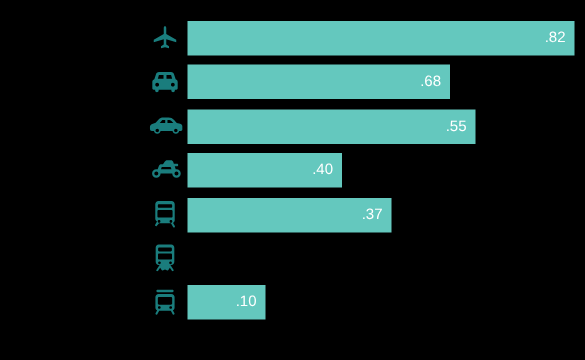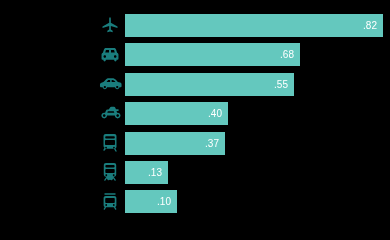--- a/index.html
+++ b/index.html
@@ -119,21 +119,21 @@
       </div>
     </div>
 
     <div class="row">
       <div class="row-label"></div>
       <div class="row-icon">
         <svg width="23" height="15" viewBox="0 0 26 16" aria-hidden="true">
           <path d="M7.8 2.3C8.6 1.4 9.6 1 11.2 1h3.9c1.7 0 3 .6 4.2 1.9l2 2.2 2.6.7c1.1.3 1.6 1 1.6 2.1v2.2c0 .7-.4 1.1-1.1 1.1h-1.3c-.2 1.2-1.2 2.1-2.5 2.1s-2.3-.9-2.5-2.1H9.1c-.2 1.2-1.2 2.1-2.5 2.1s-2.3-.9-2.5-2.1H2.6c-.9 0-1.5-.6-1.5-1.5V8.2c0-1.1.6-1.9 1.7-2.3l2.6-.9 2.4-2.7zM10.4 2.9l-1.9 2.3h4.1V2.9h-2.2zm3.9 0v2.3h4.4l-1.4-1.5c-.7-.6-1.3-.8-2.2-.8h-.8zM6.6 9.6c-.7 0-1.3.6-1.3 1.3s.6 1.3 1.3 1.3 1.3-.6 1.3-1.3-.6-1.3-1.3-1.3zm14 0c-.7 0-1.3.6-1.3 1.3s.6 1.3 1.3 1.3 1.3-.6 1.3-1.3-.6-1.3-1.3-1.3z"></path>
         </svg>
       </div>
-      <div class="bar" style="width:169px">
+      <div class="bar" style="width:192px">
         <span class="bar-value">.55</span>
       </div>
     </div>
 
     <div class="row">
       <div class="row-label"></div>
       <div class="row-icon">
         <svg width="23" height="16" viewBox="0 0 26 18" aria-hidden="true">
           <path d="M12.2 2.1c.4-.8 1-1.2 2-1.2h2.6c.9 0 1.5.4 1.8 1.2l.5 1.4h2.3c.6 0 1 .4 1 1s-.4 1-1 1h-1.6l.7 2.1h.6c1.8 0 3.2 1.4 3.2 3.2S22.9 14 21.1 14s-3.2-1.4-3.2-3.2H9.1c0 1.8-1.4 3.2-3.2 3.2S2.7 12.6 2.7 10.8 4.1 7.6 5.9 7.6h1l.9-2.4c.3-.8 1-1.2 1.9-1.2h1.2l1.3-1.9zM10 5.9l-.6 1.7h7.9l-.6-1.7H10zM5.9 9.3c-.8 0-1.5.7-1.5 1.5s.7 1.5 1.5 1.5 1.5-.7 1.5-1.5-.7-1.5-1.5-1.5zm15.2 0c-.8 0-1.5.7-1.5 1.5s.7 1.5 1.5 1.5 1.5-.7 1.5-1.5-.7-1.5-1.5-1.5z"></path>
         </svg>
@@ -143,34 +143,31 @@
       </div>
     </div>
 
     <div class="row">
       <div class="row-label"></div>
       <div class="row-icon">
         <svg width="18" height="20" viewBox="0 0 20 22" aria-hidden="true">
           <path d="M5.2 1h9.6c1.4 0 2.4 1 2.4 2.4v11.8c0 .9-.5 1.6-1.3 1.9l1.4 2.5c.2.4.1.8-.3 1-.4.2-.8.1-1-.3l-1.6-2.9H5.6L4 19.3c-.2.4-.6.5-1 .3-.4-.2-.5-.6-.3-1l1.4-2.5c-.8-.3-1.3-1-1.3-1.9V3.4C2.8 2 3.8 1 5.2 1zm.3 2.4c-.5 0-.8.3-.8.8v1c0 .5.3.8.8.8h9c.5 0 .8-.3.8-.8v-1c0-.5-.3-.8-.8-.8h-9zm-.2 4.3c-.5 0-.9.4-.9.9v3.8c0 .5.4.9.9.9h9.4c.5 0 .9-.4.9-.9V8.6c0-.5-.4-.9-.9-.9H5.3zm.3 7.4c-.6 0-1 .4-1 1s.4 1 1 1 1-.4 1-1-.4-1-1-1zm8.8 0c-.6 0-1 .4-1 1s.4 1 1 1 1-.4 1-1-.4-1-1-1z"></path>
         </svg>
       </div>
-      <div class="bar" style="width:100px">
+      <div class="bar" style="width:136px">
         <span class="bar-value">.37</span>
       </div>
     </div>
 
     <div class="row">
       <div class="row-label"></div>
       <div class="row-icon">
         <svg width="18" height="20" viewBox="0 0 20 22" aria-hidden="true">
           <path d="M5.4 1h9.2c1.4 0 2.3 1 2.3 2.4v10.4c0 1.4-.9 2.4-2.3 2.4h-.6l2.3 3.5c.2.4.1.8-.2 1-.4.2-.8.1-1-.2l-1.5-2.3-1.1 1.7c-.2.3-.5.4-.8.3l-1.7-.7-1.7.7c-.3.1-.6 0-.8-.3l-1.1-1.7-1.5 2.3c-.2.3-.7.4-1 .2-.4-.2-.4-.6-.2-1l2.3-3.5h-.6c-1.4 0-2.3-1-2.3-2.4V3.4C3.1 2 4 1 5.4 1zm.4 2.2c-.5 0-.9.4-.9.9v1.1c0 .5.4.9.9.9h8.4c.5 0 .9-.4.9-.9V4.1c0-.5-.4-.9-.9-.9H5.8zm-.1 4.4c-.5 0-.9.4-.9.9v2.8c0 .5.4.9.9.9h8.6c.5 0 .9-.4.9-.9V8.5c0-.5-.4-.9-.9-.9H5.7zm.2 6c-.6 0-1 .5-1 1s.4 1 1 1 1-.5 1-1-.4-1-1-1zm8.2 0c-.6 0-1 .5-1 1s.4 1 1 1 1-.5 1-1-.4-1-1-1z"></path>
         </svg>
-      </div>
-      <div class="bar" style="width:43px">
-        <span class="bar-value">.13</span>
       </div>
     </div>
 
     <div class="row">
       <div class="row-label"></div>
       <div class="row-icon">
         <svg width="18" height="19" viewBox="0 0 20 21" aria-hidden="true">
           <path d="M3.6 2.2c0-.5.4-.9.9-.9h11c.5 0 .9.4.9.9s-.4.9-.9.9H4.5c-.5 0-.9-.4-.9-.9zM5.3 4.3h9.4c1.4 0 2.4 1 2.4 2.4v7.9c0 .9-.5 1.6-1.3 1.9l1.2 2.1c.2.4.1.8-.3 1-.4.2-.8.1-1-.3l-1.4-2.5H5.7l-1.4 2.5c-.2.4-.6.5-1 .3-.4-.2-.5-.6-.3-1l1.2-2.1c-.8-.3-1.3-1-1.3-1.9V6.7c0-1.4 1-2.4 2.4-2.4zm.3 2.3c-.5 0-.9.4-.9.9v3.9c0 .5.4.9.9.9h8.8c.5 0 .9-.4.9-.9V7.5c0-.5-.4-.9-.9-.9H5.6zm.2 6.8c-.6 0-1 .4-1 1s.4 1 1 1 1-.4 1-1-.4-1-1-1zm8.4 0c-.6 0-1 .4-1 1s.4 1 1 1 1-.4 1-1-.4-1-1-1z"></path>
         </svg>
       </div>

